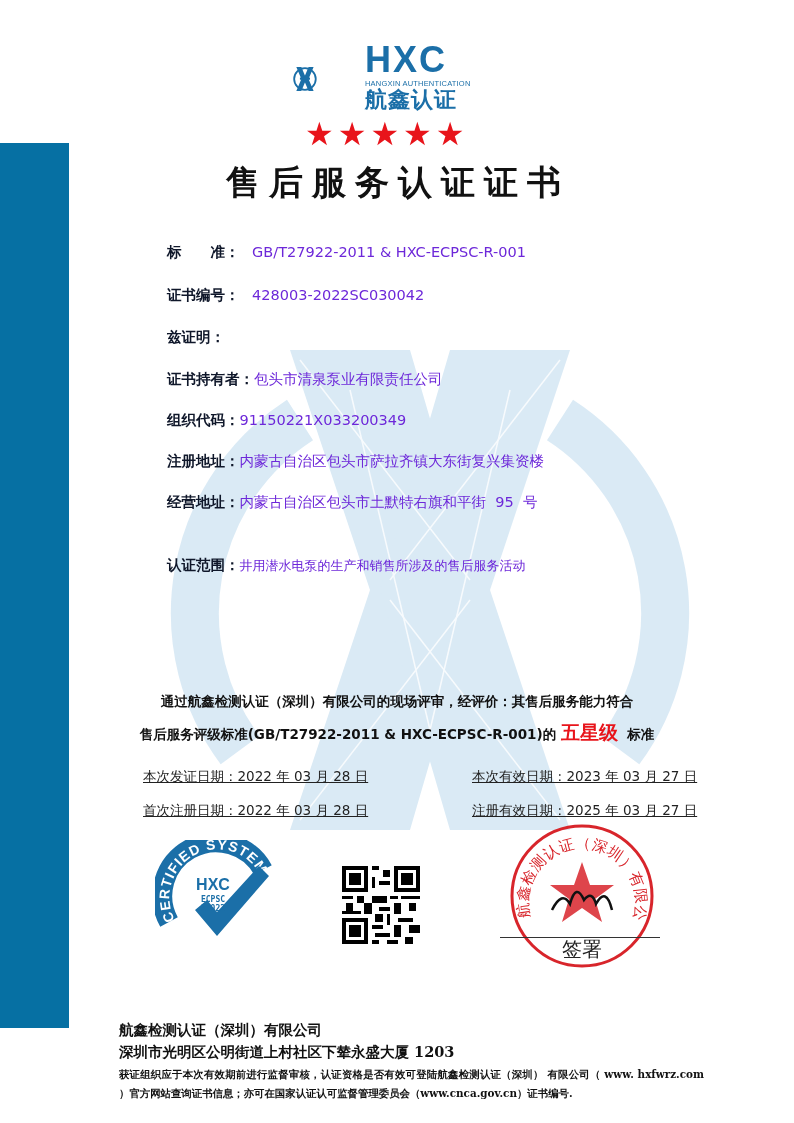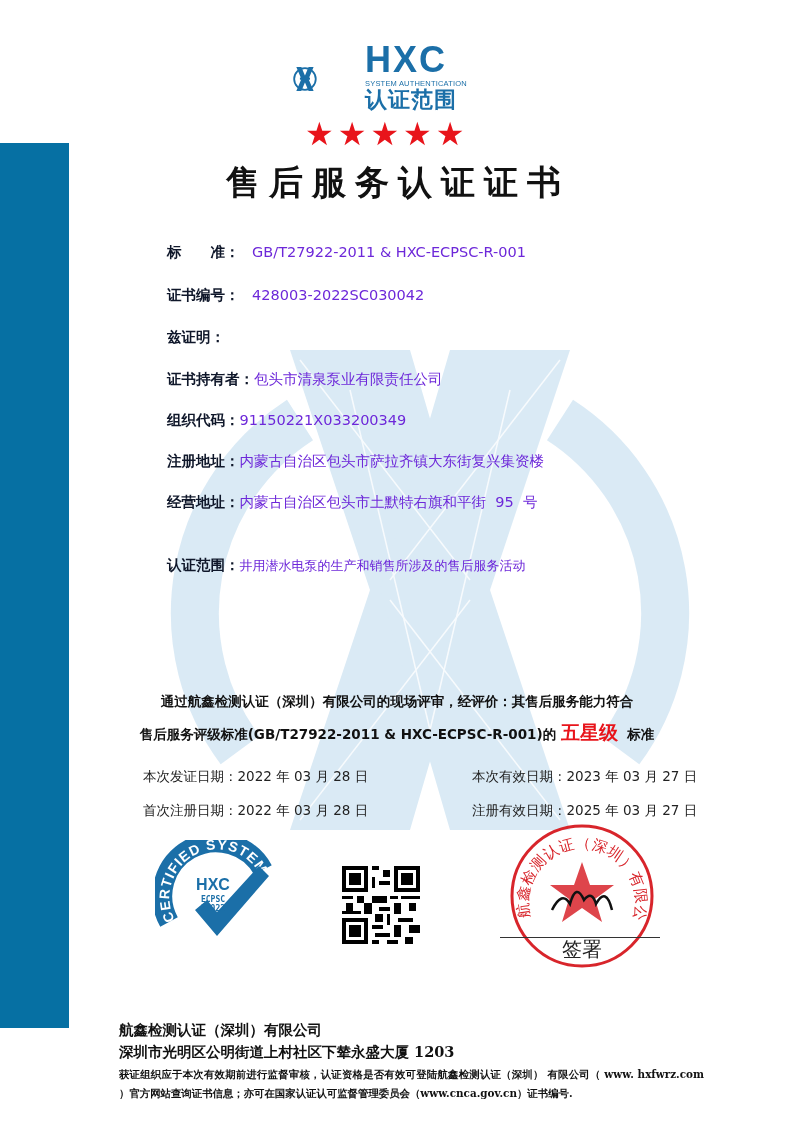--- a/index.html
+++ b/index.html
@@ -14,21 +14,21 @@
   .logo-cn { position:absolute; left:365px; top:88px; font-weight:bold; font-size:22px; color:#1b6fa8; letter-spacing:1px; line-height:24px; }
   .stars { position:absolute; left:305px; top:118px; display:flex; gap:4px; }
   .star { color:#e8141b; font-size:32px; line-height:32px; }
   .title { position:absolute; left:0; right:0; top:160px; text-align:center; font-weight:bold; font-size:34px;
            letter-spacing:9px; color:#111; padding-left:2px; }
   .field { position:absolute; left:167px; font-size:14.5px; white-space:nowrap; }
   .field .lbl { font-weight:bold; color:#0f172a; }
   .field .val { color:#6d28d9; }
   .eval { position:absolute; left:0; right:0; text-align:center; font-weight:bold; font-size:13.5px; white-space:nowrap; }
   .eval .red { color:#e8141b; font-size:19px; }
-  .date { position:absolute; font-size:13.5px; white-space:nowrap; color:#222; }
+  .date { position:absolute; font-size:13.5px; white-space:nowrap; color:#222;text-decoration:underline; }
   .seal-bottom-line { position:absolute; left:500px; top:937px; width:160px; height:1px; background:#333; }
   .footer1 { position:absolute; left:119px; top:1021px; font-family:"DejaVu Serif", serif; font-weight:bold; font-size:14.5px; }
   .footer2 { position:absolute; left:119px; top:1043px; font-family:"DejaVu Serif", serif; font-weight:bold; font-size:14.5px; }
   .footer3 { position:absolute; left:119px; top:1065px; width:585px; font-family:"DejaVu Serif", serif; font-weight:bold; font-size:10.4px; line-height:19px; text-align:justify; }
 </style>
 </head>
 <body>
 
 <div class="sidebar"></div>
 
@@ -51,22 +51,22 @@
   </g>
 </svg>
 
 <svg class="logo" viewBox="0 0 200 78" style="width:72px;left:292px;">
   <circle cx="36" cy="39" r="30" fill="none" stroke="#1b6fa8" stroke-width="5"></circle>
   <polygon points="12,6 26,6 40,39 26,72 12,72 26,39" fill="#1b6fa8"></polygon>
   <polygon points="60,6 46,6 32,39 46,72 60,72 46,39" fill="#1b6fa8"></polygon>
   <rect x="22" y="35" width="28" height="6" fill="#1b6fa8"></rect>
 </svg>
 <div class="logo-text-hxc">HXC</div>
-<div class="logo-sub">SYSTEM AUTHENTICATION</div>
-<div class="logo-cn">认证范围</div>
+<div class="logo-sub">HANGXIN AUTHENTICATION</div>
+<div class="logo-cn">航鑫认证</div>
 
 <div class="stars">
   <span class="star">★</span>
   <span class="star">★</span>
   <span class="star">★</span>
   <span class="star">★</span>
   <span class="star">★</span>
 </div>
 
 <div class="title">售后服务认证证书</div>

